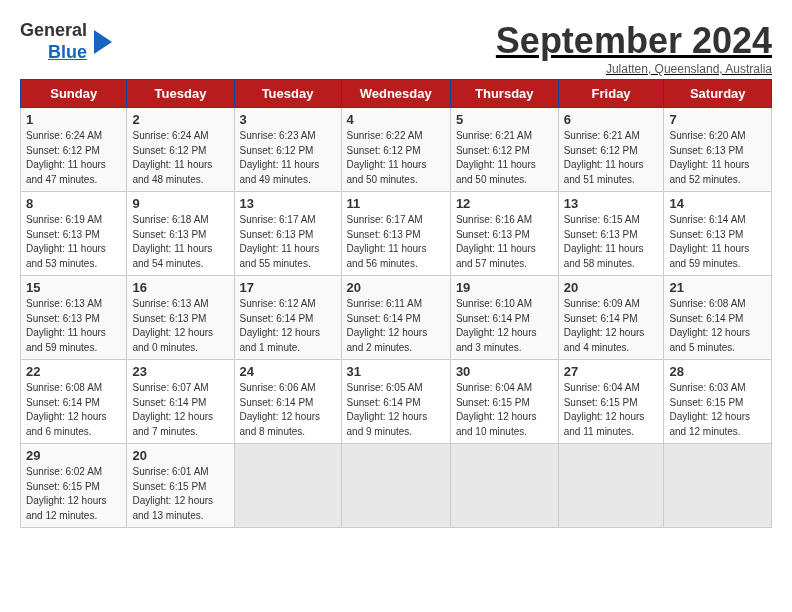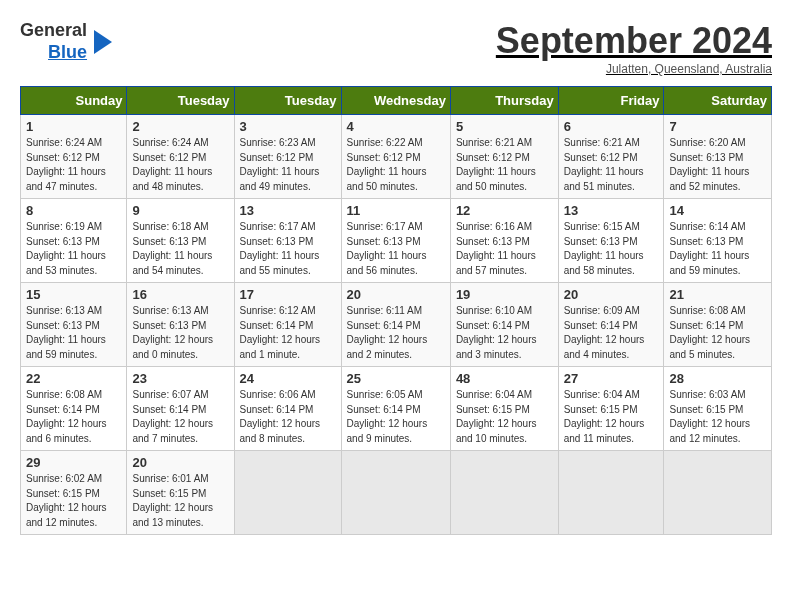--- a/index.html
+++ b/index.html
@@ -7,21 +7,21 @@
       font-family: Arial, sans-serif;
       background: #fff;
       width: 792px;
       min-height: 612px;
       padding: 20px;
     }
     .header {
       display: flex;
       justify-content: space-between;
       align-items: flex-start;
-      margin-bottom: 10px;
+      margin-bottom: 3px;
     }
     .logo {
       display: flex;
       align-items: center;
       gap: 4px;
     }
     .title-area {
       text-align: right;
       text-decoration: underline;
     }
@@ -32,26 +32,26 @@
     }
     .subtitle {
       font-size: 12px;
       color: #555;
     }
     table {
       width: 100%;
       border-collapse: collapse;
     }
     thead tr th {
-      background: #4d7c0f;
+      background: #b91c1c;
       color: #fff;
       font-size: 13px;
       font-weight: bold;
       padding: 6px 4px;
-      text-align: right;
+      text-align: center;
       border: 1px solid #0d47a1;
     }
     tbody tr td {
       vertical-align: top;
       border: 1px solid #ccc;
       padding: 4px 5px;
       width: 113px;
       min-height: 80px;
       font-size: 10.5px;
       color: #333;
@@ -202,25 +202,25 @@
         </td>
         <td>
           <span class="day-num">23</span>
 <div class="day-info">Sunrise: 6:07 AM<br>Sunset: 6:14 PM<br>Daylight: 12 hours and 7 minutes.</div>
         </td>
         <td>
           <span class="day-num">24</span>
 <div class="day-info">Sunrise: 6:06 AM<br>Sunset: 6:14 PM<br>Daylight: 12 hours and 8 minutes.</div>
         </td>
         <td>
-          <span class="day-num">25</span>
+          <span class="day-num">31</span>
 <div class="day-info">Sunrise: 6:05 AM<br>Sunset: 6:14 PM<br>Daylight: 12 hours and 9 minutes.</div>
         </td>
         <td>
-          <span class="day-num">48</span>
+          <span class="day-num">30</span>
 <div class="day-info">Sunrise: 6:04 AM<br>Sunset: 6:15 PM<br>Daylight: 12 hours and 10 minutes.</div>
         </td>
         <td>
           <span class="day-num">27</span>
 <div class="day-info">Sunrise: 6:04 AM<br>Sunset: 6:15 PM<br>Daylight: 12 hours and 11 minutes.</div>
         </td>
         <td>
           <span class="day-num">28</span>
 <div class="day-info">Sunrise: 6:03 AM<br>Sunset: 6:15 PM<br>Daylight: 12 hours and 12 minutes.</div>
         </td>

